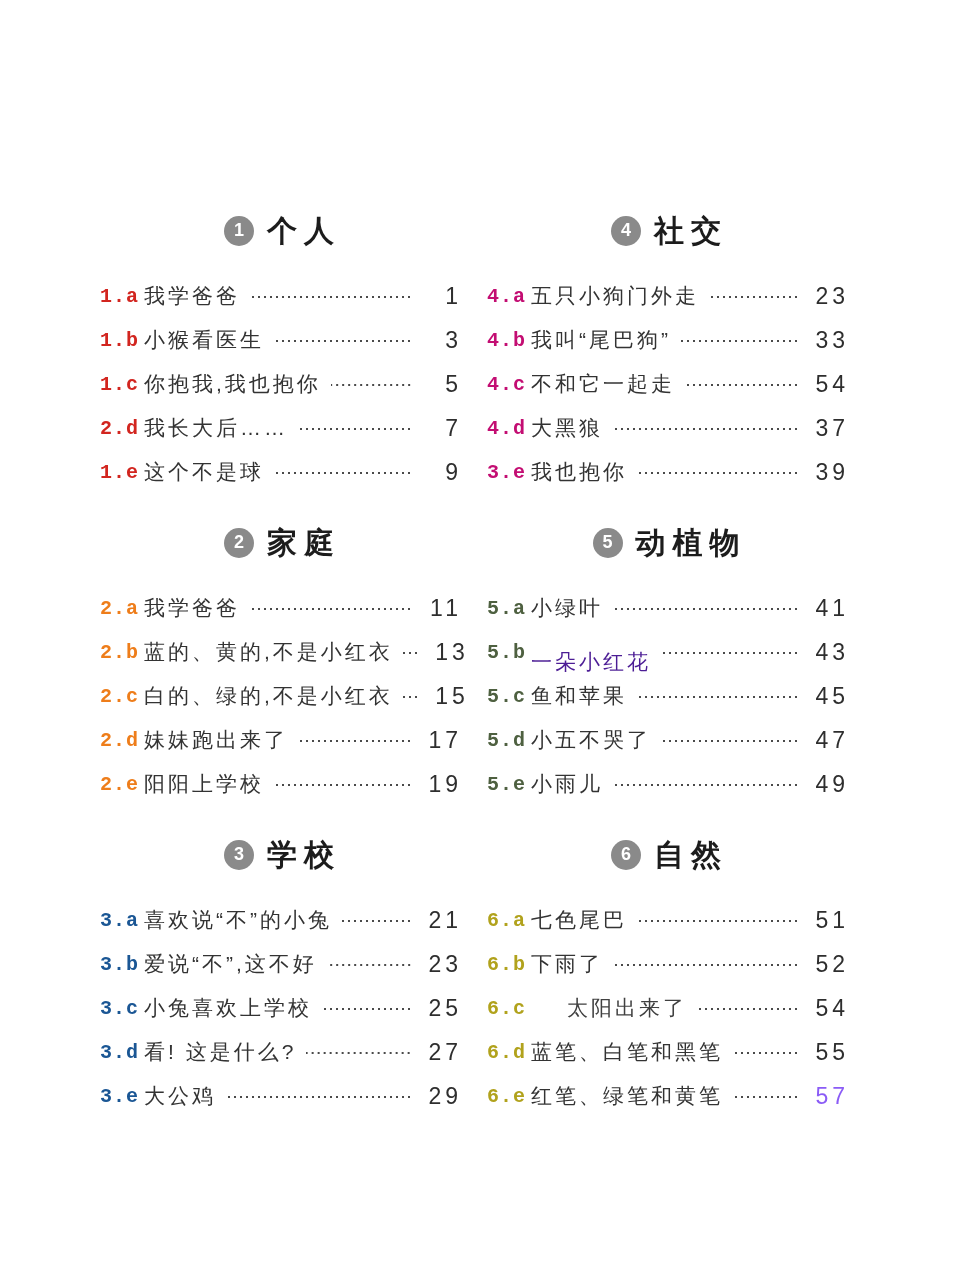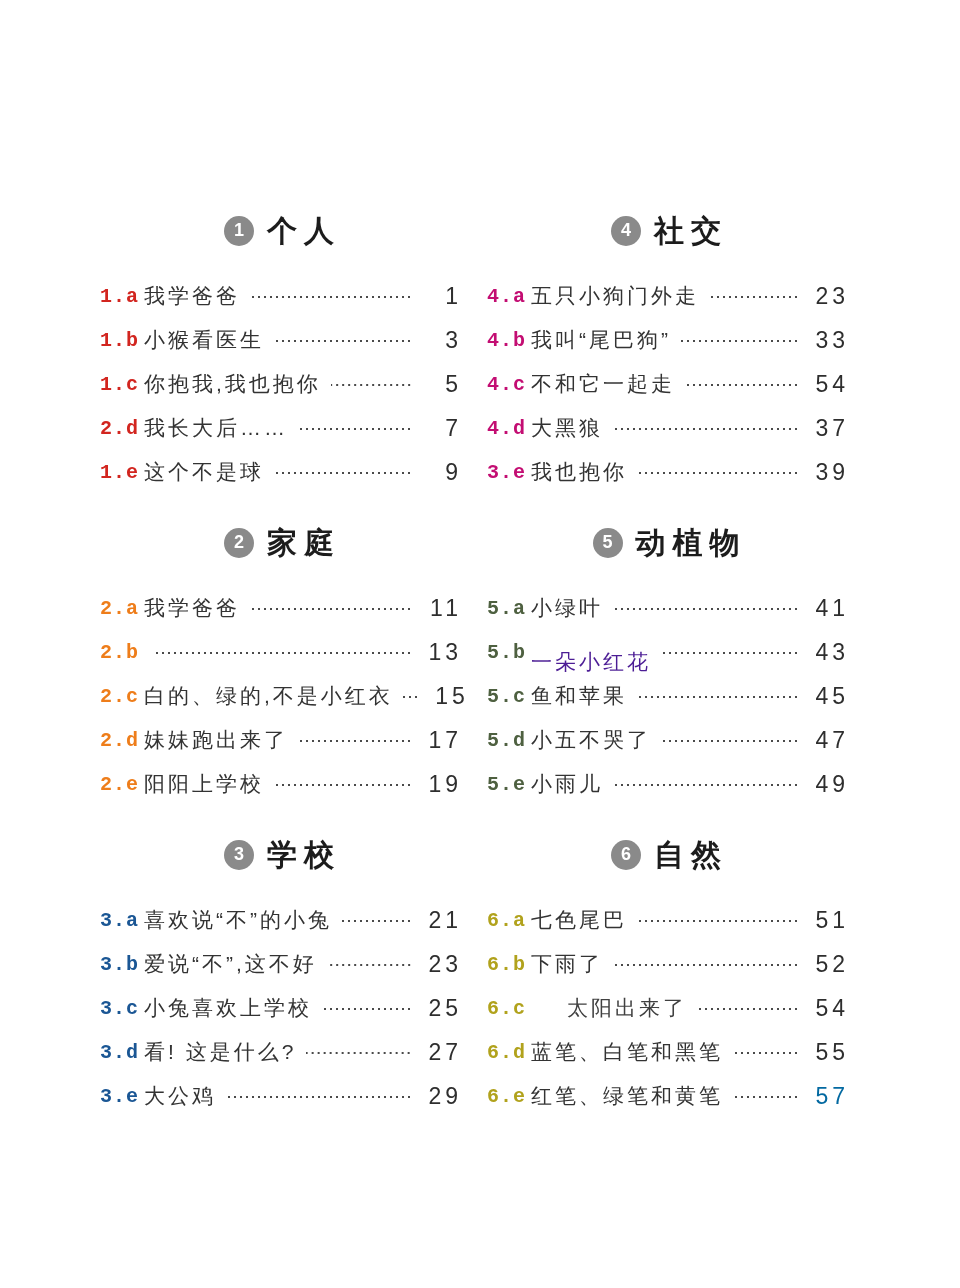--- a/index.html
+++ b/index.html
@@ -160,20 +160,21 @@
     <div class="entries">
   <div class="entry">
     <span class="entry-label" style="color: rgb(238, 125, 26);">2.a</span>
     <span class="entry-title" style="color: rgb(51, 51, 51);">我学爸爸</span>
     <span class="leader"></span>
     <span class="entry-page" style="color: rgb(46, 46, 46);">11</span>
   </div>
 
   <div class="entry">
     <span class="entry-label" style="color: rgb(238, 125, 26);">2.b</span>
+    <span class="entry-title" style="color: rgb(51, 51, 51);">蓝的、黄的,不是小红衣</span>
     <span class="leader"></span>
     <span class="entry-page" style="color: rgb(46, 46, 46);">13</span>
   </div>
 
   <div class="entry">
     <span class="entry-label" style="color: rgb(238, 125, 26);">2.c</span>
     <span class="entry-title" style="color: rgb(51, 51, 51);">白的、绿的,不是小红衣</span>
     <span class="leader"></span>
     <span class="entry-page" style="color: rgb(46, 46, 46);">15</span>
   </div>
@@ -363,19 +364,19 @@
     <span class="entry-label" style="color: rgb(177, 162, 28);">6.d</span>
     <span class="entry-title" style="color: rgb(51, 51, 51);">蓝笔、白笔和黑笔</span>
     <span class="leader"></span>
     <span class="entry-page" style="color: rgb(46, 46, 46);">55</span>
   </div>
 
   <div class="entry">
     <span class="entry-label" style="color: rgb(177, 162, 28);">6.e</span>
     <span class="entry-title" style="color: rgb(51, 51, 51);">红笔、绿笔和黄笔</span>
     <span class="leader"></span>
-    <span class="entry-page" style="color: #0369a1;">57</span>
+    <span class="entry-page" style="color: #8b5cf6;">57</span>
   </div>
 </div>
   </section>
 </div>
   </div>
 </div>
 
 </body></html>

